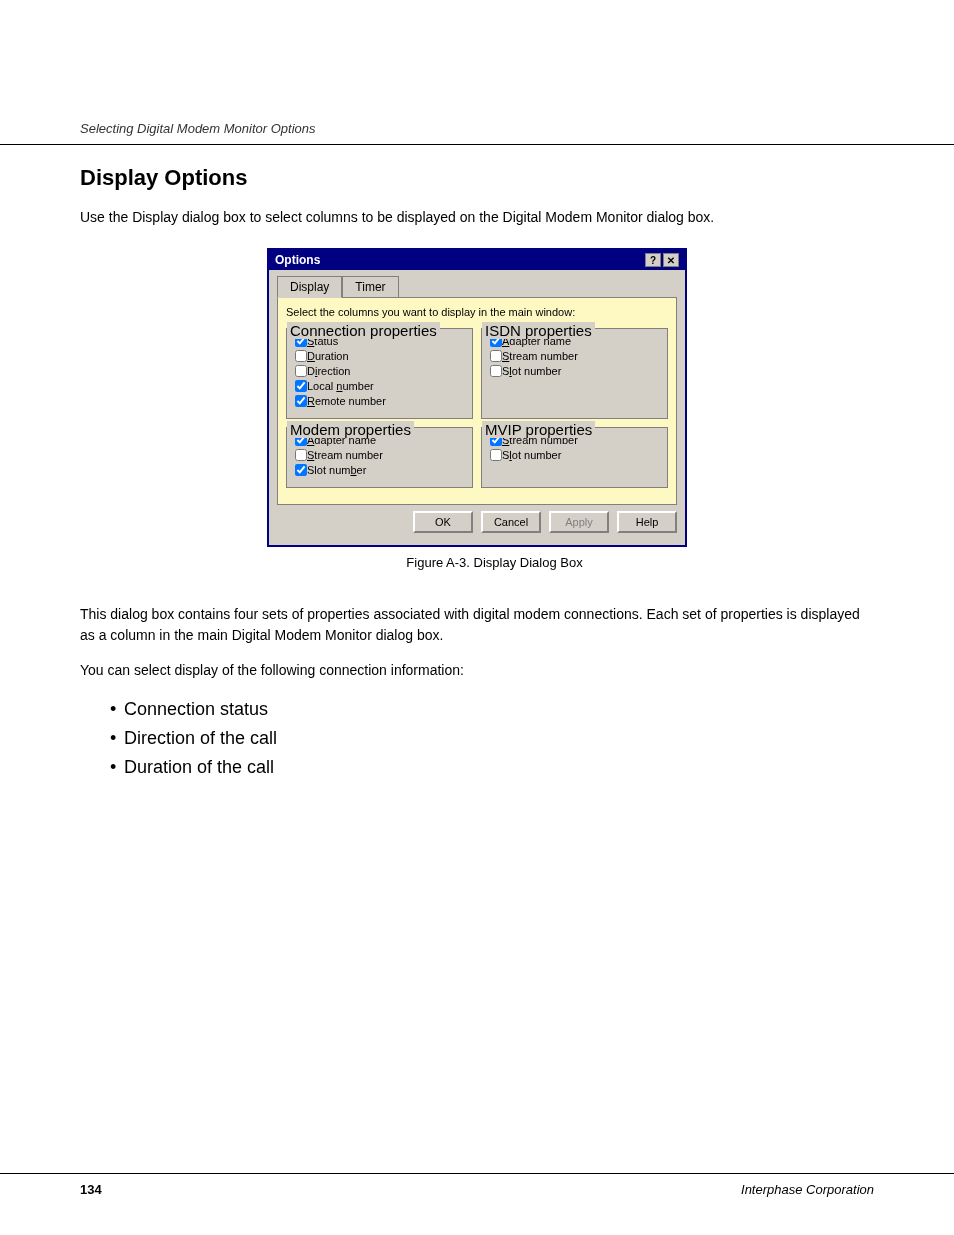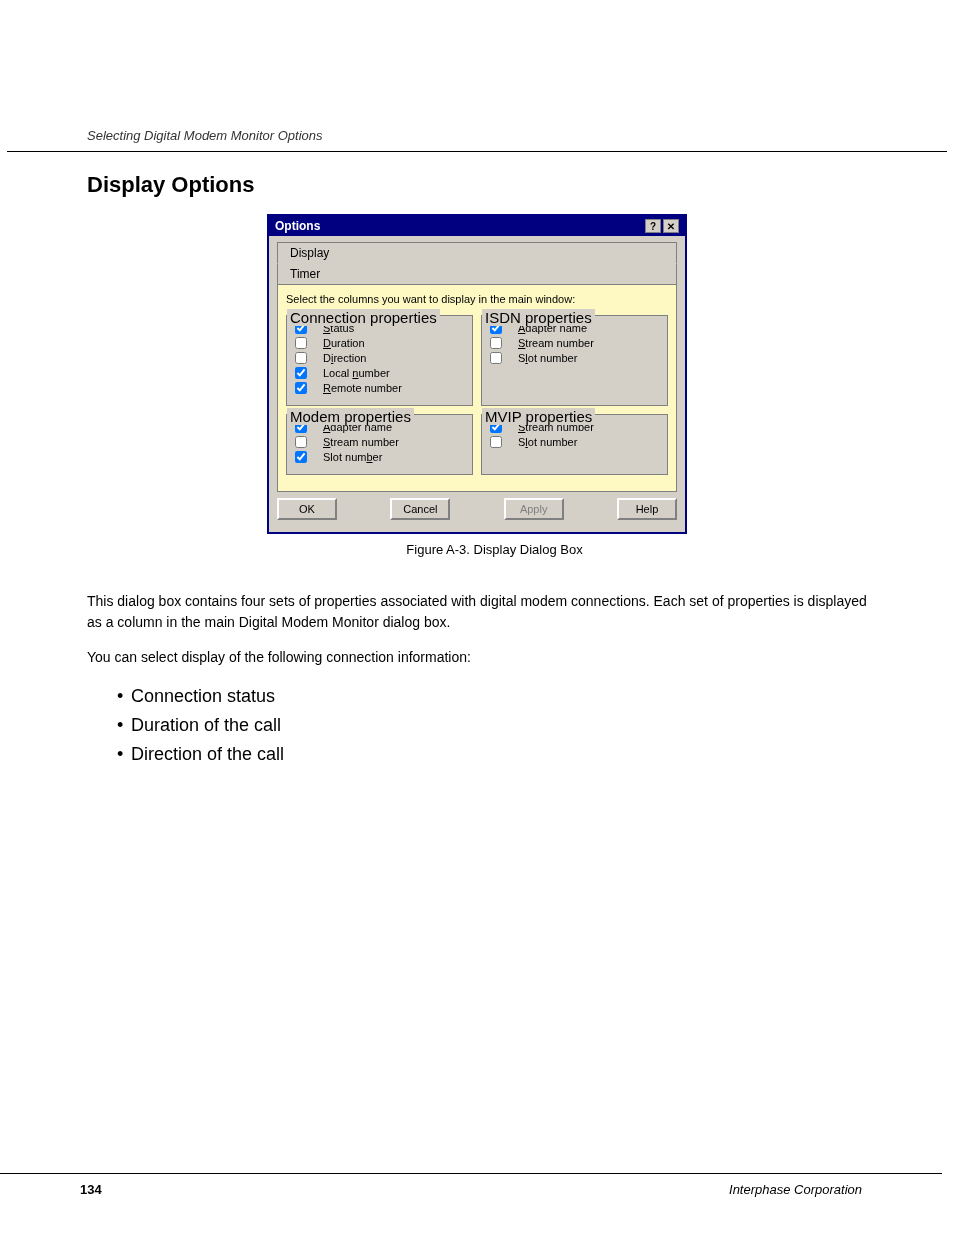--- a/index.html
+++ b/index.html
@@ -9,21 +9,21 @@
       font-size: 14px;
       background: #ffffff;
       color: #000000;
       width: 954px;
       min-height: 1235px;
     }
 
     .page-container {
       width: 954px;
       min-height: 1235px;
-      padding: 7px;
+      padding: 0;
       position: relative;
     }
 
     
     .top-header {
       padding: 120px 80px 8px 80px;
       border-bottom: 1px solid #000;
       margin-bottom: 0;
     }
 
@@ -100,21 +100,20 @@
 
     .dialog-body {
       padding: 6px 8px 8px 8px;
     }
 
     
     .tab-bar {
       display: flex;
       gap: 0;
       margin-bottom: 0;
-      flex-direction: column;
     }
 
     .tab {
       padding: 3px 12px;
       background: #d4d0c8;
       border: 1px solid #808080;
       border-bottom: none;
       font-size: 12px;
       cursor: pointer;
       position: relative;
@@ -158,39 +157,40 @@
       top: -7px;
       left: 0;
       background: #d4d0c8;
       padding: 0 3px;
       font-size: 15px;
     }
 
     .checkbox-item {
       display: flex;
       align-items: center;
-      gap: 16px;
+      gap: 0;
       margin-bottom: 3px;
       font-size: 11px;
     }
 
     .checkbox-item input[type="checkbox"] {
       width: 12px;
       height: 12px;
       margin: 0;
     }
 
     .checkbox-label {
       font-size: 11px;
     }
 
     
     .dialog-buttons {
       display: flex;
-      justify-content: space-between;
+      justify-content: flex-end;
+      gap: 8px;
       padding: 6px 0 4px 0;
     }
 
     .dlg-btn {
       min-width: 60px;
       padding: 3px 10px;
       background: #d4d0c8;
       border: 2px solid #808080;
       border-top-color: #ffffff;
       border-left-color: #ffffff;
@@ -236,21 +236,21 @@
       content: "•";
       position: absolute;
       left: 0;
     }
 
     
     .page-footer {
       position: absolute;
       bottom: 30px;
       left: 0;
-      right: 12px;
+      right: 0;
       display: flex;
       justify-content: space-between;
       padding: 8px 80px;
       border-top: 1px solid #000;
       font-size: 13px;
     }
 
     .page-number {
       font-weight: bold;
     }
@@ -265,20 +265,21 @@
 <div class="page-container">
 
   <div class="top-header">
     <span class="top-header-text">Selecting Digital Modem Monitor Options</span>
   </div>
 
   <div class="main-content">
 
     <h2 class="section-title">Display Options</h2>
 
+    <p class="intro-text">Use the Display dialog box to select columns to be displayed on the Digital Modem Monitor dialog box.</p>
 
     <div class="dialog-wrapper">
       <div class="dialog-box">
 
         <div class="dialog-titlebar">
           <span>Options</span>
           <div class="dialog-titlebar-buttons">
             <div class="title-btn">?</div>
             <div class="title-btn">✕</div>
           </div>
@@ -386,24 +387,24 @@
     </div>
 
     <p class="body-para">This dialog box contains four sets of properties associated with digital modem connections. Each set of properties is displayed as a column in the main Digital Modem Monitor dialog box.</p>
     <p class="body-para">You can select display of the following connection information:</p>
 
     <ul class="bullet-list">
       <li>
         <span>Connection status</span>
       </li>
       <li>
-        <span>Duration of the call</span>
+        <span>Direction of the call</span>
       </li>
       <li>
-        <span>Direction of the call</span>
+        <span>Duration of the call</span>
       </li>
     </ul>
 
   </div>
 
   <div class="page-footer">
     <span class="page-number">134</span>
     <span class="company-name">Interphase Corporation</span>
   </div>
 

